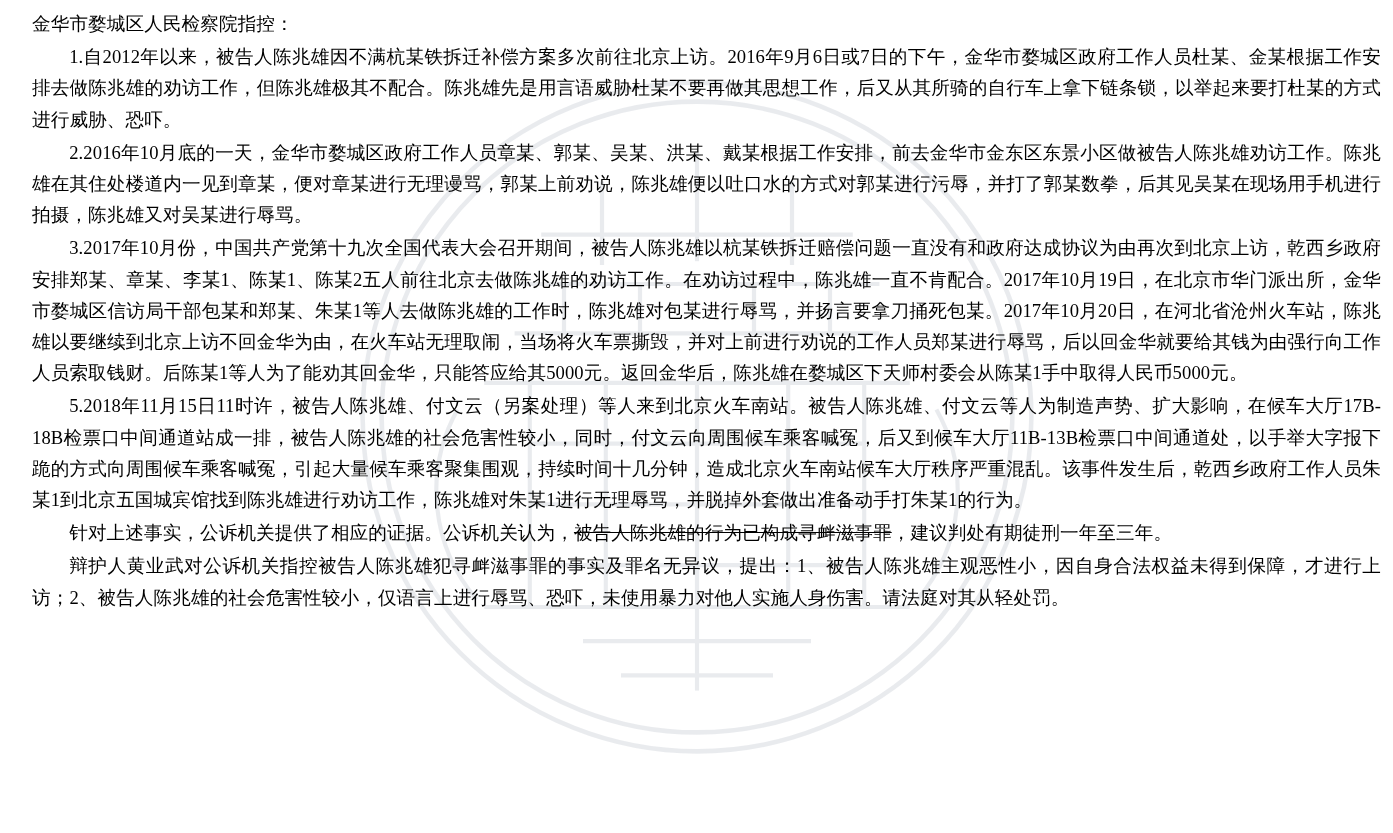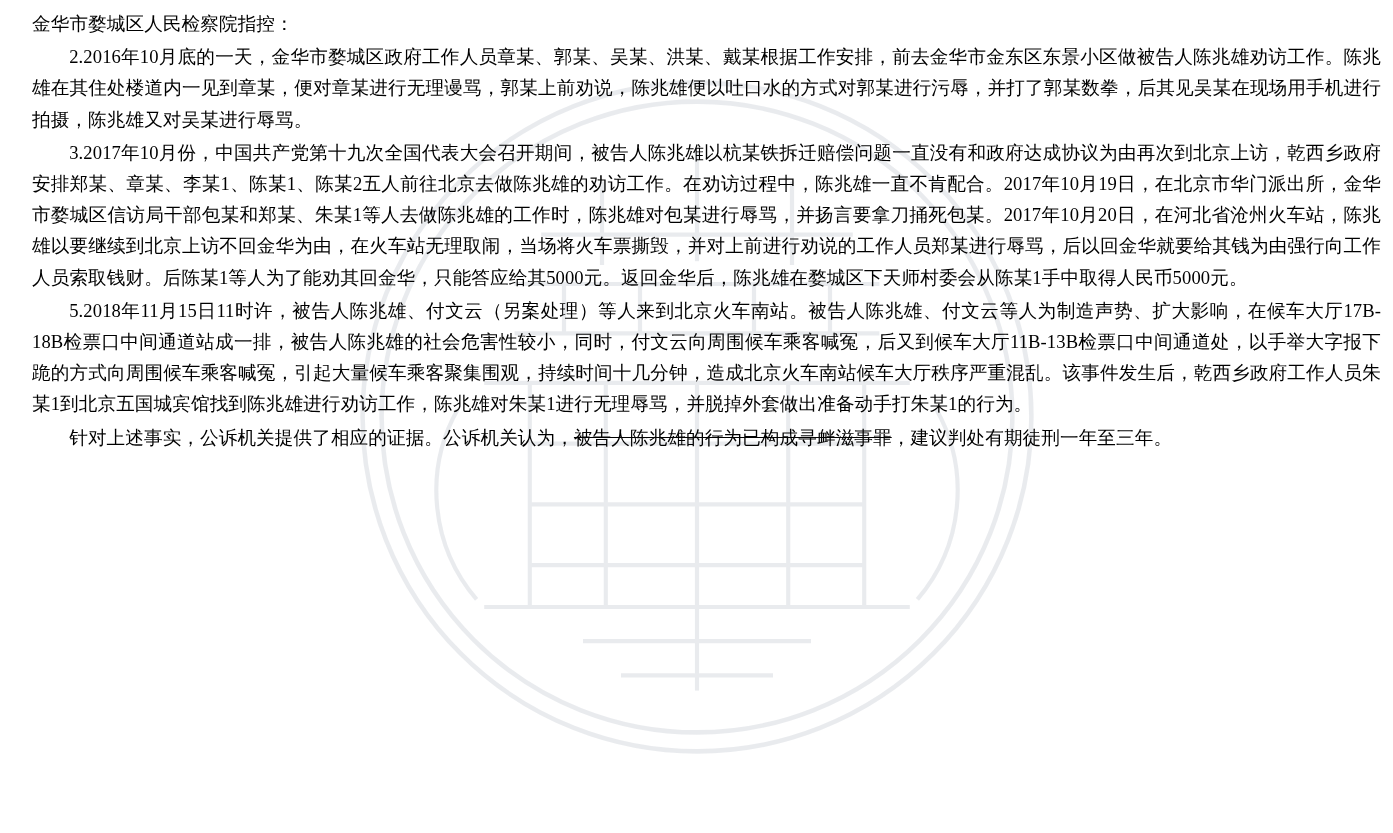--- a/index.html
+++ b/index.html
@@ -72,17 +72,19 @@
     <path d="M140 318 L260 318"></path>
     <path d="M160 336 L240 336"></path>
     <path d="M200 300 L200 344"></path>
     <path d="M74 196 C 56 228, 60 268, 84 296"></path>
     <path d="M326 196 C 344 228, 340 268, 316 296"></path>
   </g>
 </svg>
 
 <div id="doc">
   <p>金华市婺城区人民检察院指控：</p>
+  <p class="indent">1.自2012年以来，被告人陈兆雄因不满杭某铁拆迁补偿方案多次前往北京上访。2016年9月6日或7日的下午，金华市婺城区政府工作人员杜某、金某根据工作安排去做陈兆雄的劝访工作，但陈兆雄极其不配合。陈兆雄先是用言语威胁杜某不要再做其思想工作，后又从其所骑的自行车上拿下链条锁，以举起来要打杜某的方式进行威胁、恐吓。</p>
   <p class="indent">2.2016年10月底的一天，金华市婺城区政府工作人员章某、郭某、吴某、洪某、戴某根据工作安排，前去金华市金东区东景小区做被告人陈兆雄劝访工作。陈兆雄在其住处楼道内一见到章某，便对章某进行无理谩骂，郭某上前劝说，陈兆雄便以吐口水的方式对郭某进行污辱，并打了郭某数拳，后其见吴某在现场用手机进行拍摄，陈兆雄又对吴某进行辱骂。</p>
   <p class="indent">3.2017年10月份，中国共产党第十九次全国代表大会召开期间，被告人陈兆雄以杭某铁拆迁赔偿问题一直没有和政府达成协议为由再次到北京上访，乾西乡政府安排郑某、章某、李某1、陈某1、陈某2五人前往北京去做陈兆雄的劝访工作。在劝访过程中，陈兆雄一直不肯配合。2017年10月19日，在北京市华门派出所，金华市婺城区信访局干部包某和郑某、朱某1等人去做陈兆雄的工作时，陈兆雄对包某进行辱骂，并扬言要拿刀捅死包某。2017年10月20日，在河北省沧州火车站，陈兆雄以要继续到北京上访不回金华为由，在火车站无理取闹，当场将火车票撕毁，并对上前进行劝说的工作人员郑某进行辱骂，后以回金华就要给其钱为由强行向工作人员索取钱财。后陈某1等人为了能劝其回金华，只能答应给其5000元。返回金华后，陈兆雄在婺城区下天师村委会从陈某1手中取得人民币5000元。</p>
   <p class="indent">5.2018年11月15日11时许，被告人陈兆雄、付文云（另案处理）等人来到北京火车南站。被告人陈兆雄、付文云等人为制造声势、扩大影响，在候车大厅17B-18B检票口中间通道站成一排，被告人陈兆雄的社会危害性较小，同时，付文云向周围候车乘客喊冤，后又到候车大厅11B-13B检票口中间通道处，以手举大字报下跪的方式向周围候车乘客喊冤，引起大量候车乘客聚集围观，持续时间十几分钟，造成北京火车南站候车大厅秩序严重混乱。该事件发生后，乾西乡政府工作人员朱某1到北京五国城宾馆找到陈兆雄进行劝访工作，陈兆雄对朱某1进行无理辱骂，并脱掉外套做出准备动手打朱某1的行为。</p>
   <p class="indent"><span>针对上述事实，公诉机关提供了相应的证据。公诉机关认为，</span><span class="strike">被告人陈兆雄的行为已构成寻衅滋事罪</span><span>，建议判处有期徒刑一年至三年。</span></p>
+  <p class="indent"><span>辩护人黄业武对公诉机关指控被告人陈兆雄犯寻衅滋事罪的事实及罪名无异议，提出：1、被告人陈兆雄主观恶性小，因自身合法权益未得到保障，才进行上访；2、被告人陈兆雄的社会危害性较小，仅语言上进行辱骂、恐吓，未使用暴力对他人实施人身伤害。请法庭对其从轻处罚。</span></p>
 </div>
 
 </body></html>

